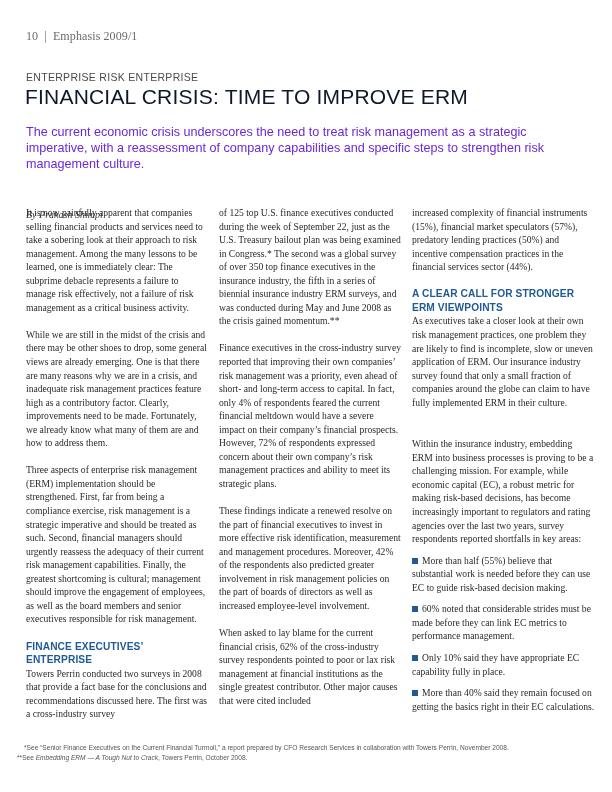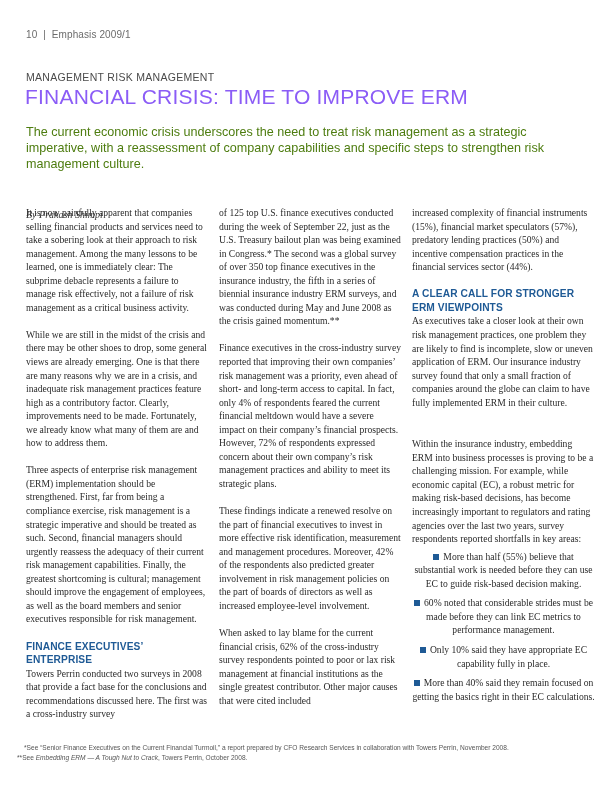--- a/index.html
+++ b/index.html
@@ -1,42 +1,42 @@
 <!DOCTYPE html>
 <html><head>
 <meta charset="utf-8">
 <style>
   html, body { margin:0; padding:0; background:#ffffff; }
   body { width:612px; height:792px; position:relative; overflow:hidden; }
-  .page-header { position:absolute; left:26px; top:29px; font-family:Liberation Sans, sans-serif; font-size:10px; color:#6b6b6b; letter-spacing:0.1px; }
+  .page-header { position:absolute; left:26px; top:29px; font-family:Liberation Serif, serif; font-size:12px; color:#6b6b6b; letter-spacing:0.1px; }
   .kicker { position:absolute; left:26px; top:71px; font-family:"Liberation Sans", sans-serif; font-size:10.5px; color:#4a4a4a; letter-spacing:0.3px; }
-  .title { position:absolute; left:25px; top:85px; font-family:"Liberation Sans", sans-serif; font-size:21px; color:#8b5cf6; letter-spacing:0.2px; white-space:nowrap;text-align:right; }
-  .deck { position:absolute; left:26px; top:124px; width:560px; font-family:"Liberation Sans", sans-serif; font-size:12.6px; line-height:16px; color:#4d7c0f; }
+  .title { position:absolute; left:25px; top:85px; font-family:"Liberation Sans", sans-serif; font-size:21px; color:#0f172a; letter-spacing:0.2px; white-space:nowrap;text-align:right; }
+  .deck { position:absolute; left:26px; top:124px; width:560px; font-family:"Liberation Sans", sans-serif; font-size:12.6px; line-height:16px; color:#6d28d9; }
   .byline { position:absolute; left:26px; top:179px; font-family:"Liberation Serif", serif; font-style:italic; font-size:10px; color:#333;margin-top:30px; }
   .col { position:absolute; top:206px; width:183px; font-family:"Liberation Serif", serif; font-size:9.6px; line-height:13.55px; color:#2a2a2a; }
   .col1 { left:26px; }
   .col2 { left:219px; }
   .col3 { left:412px; }
   .col p { margin:0 0 13.55px 0; }
   .col h3 { margin:0; font-family:"Liberation Sans", sans-serif; font-weight:bold; font-size:10.2px; line-height:13.6px; color:#1f5a95; letter-spacing:0.1px; }
-  .bullet { margin:0 0 6px 0;text-align:center; }
+  .bullet { margin:8px 0 6px 0; }
   .sq { display:inline-block; width:6px; height:6px; background:#1f5a95; margin-right:4px; vertical-align:0px; }
   .footnotes { position:absolute; left:17px; top:743px; font-family:"Liberation Sans", sans-serif; font-size:6.6px; line-height:10px; color:#555; white-space:nowrap; }
   .footnotes i { font-style:italic; }
 </style>
 </head>
 <body>
 
 <div class="page-header">
   <span>10</span>
   <span style="margin:0 3px;">|</span>
   <span>Emphasis 2009/1</span>
 </div>
 
-<div class="kicker">MANAGEMENT RISK MANAGEMENT</div>
+<div class="kicker">ENTERPRISE RISK ENTERPRISE</div>
 <div class="title">FINANCIAL CRISIS: TIME TO IMPROVE ERM</div>
 <div class="deck">The current economic crisis underscores the need to treat risk management as a strategic imperative, with a reassessment of company capabilities and specific steps to strengthen risk management culture.</div>
 <div class="byline">By Prakash Shimpi</div>
 
 <div class="col col1">
   <p>It is now painfully apparent that companies selling financial products and services need to take a sobering look at their approach to risk management. Among the many lessons to be learned, one is immediately clear: The subprime debacle represents a failure to manage risk effectively, not a failure of risk management as a critical business activity.</p>
   <p>While we are still in the midst of the crisis and there may be other shoes to drop, some general views are already emerging. One is that there are many reasons why we are in a crisis, and inadequate risk management practices feature high as a contributory factor. Clearly, improvements need to be made. Fortunately, we already know what many of them are and how to address them.</p>
   <p>Three aspects of enterprise risk management (ERM) implementation should be strengthened. First, far from being a compliance exercise, risk management is a strategic imperative and should be treated as such. Second, financial managers should urgently reassess the adequacy of their current risk management capabilities. Finally, the greatest shortcoming is cultural; management should improve the engagement of employees, as well as the board members and senior executives responsible for risk management.</p>
   <h3>FINANCE EXECUTIVES’ ENTERPRISE</h3>
   <p>Towers Perrin conducted two surveys in 2008 that provide a fact base for the conclusions and recommendations discussed here. The first was a cross-industry survey</p>

